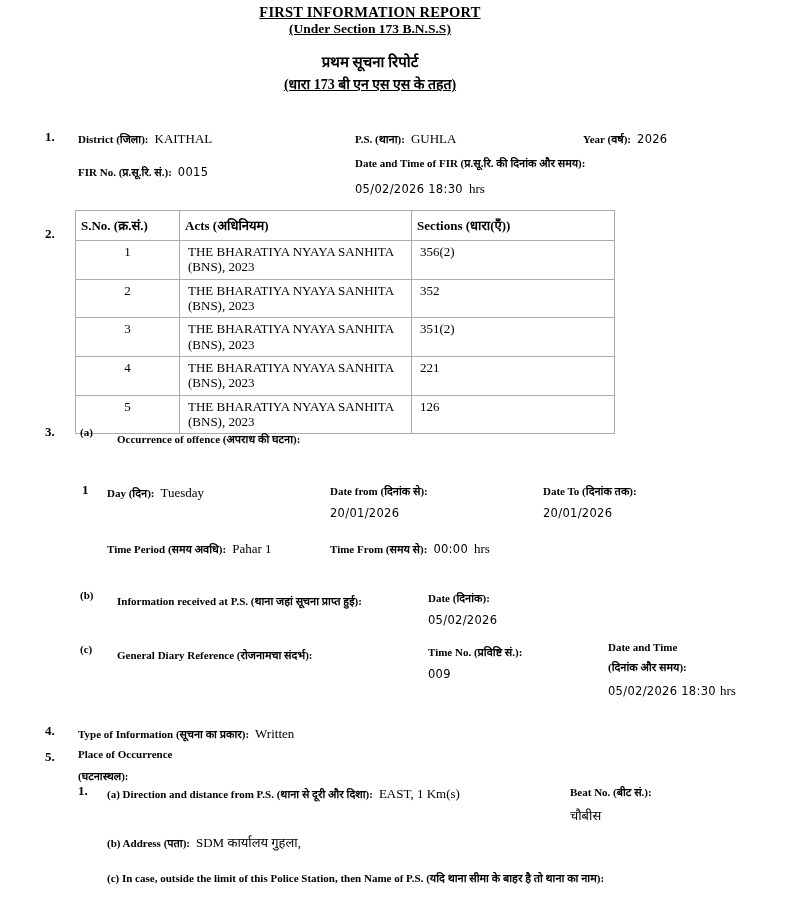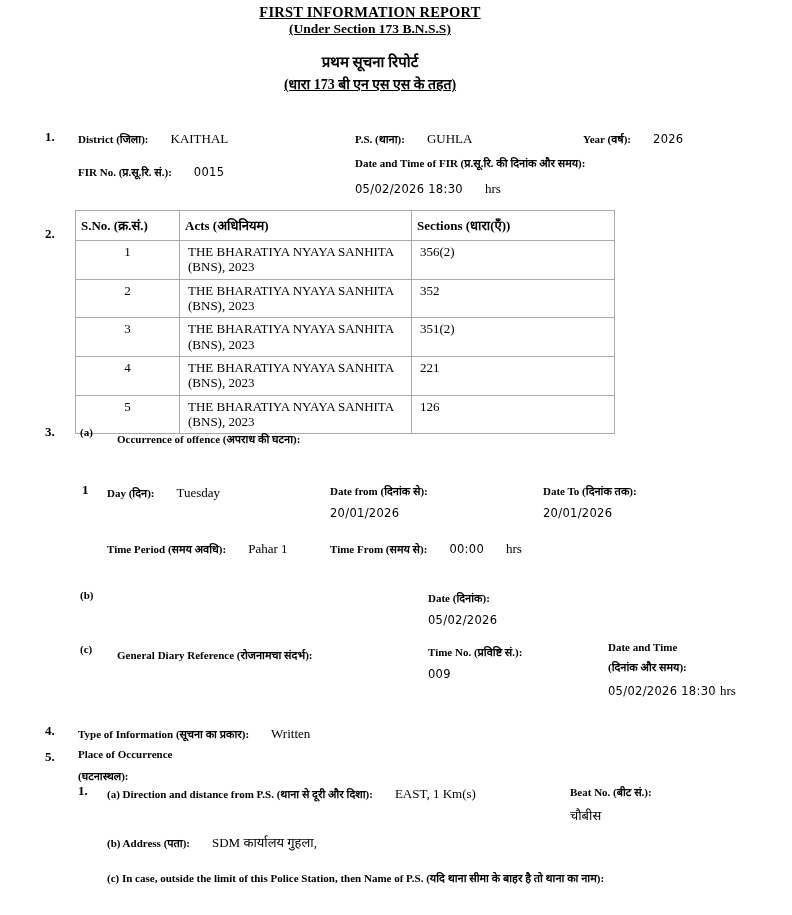--- a/index.html
+++ b/index.html
@@ -9,21 +9,21 @@
   .ctr{left:0;width:740px;text-align:center;}
   .u{text-decoration:underline;}
   .title{font-size:14.5px;font-weight:700;letter-spacing:.2px;}
   .sub{font-size:13.5px;font-weight:700;}
   .hit{font-size:15px;font-weight:700;}
   .his{font-size:14px;font-weight:700;}
   .lbl{font-weight:700;font-size:11px;font-family:"Liberation Serif",serif;}
   .num{font-weight:700;font-size:13px;}
   .vser{font-size:13px;font-family:"Liberation Serif",serif;font-weight:400;}
   .val{font-family:"DejaVu Sans",sans-serif;font-size:11.5px;letter-spacing:.3px;}
-  .g{margin-left:22px;text-align:right;}
+  .g{margin-left:6px;text-align:right;}
   .g2{margin-left:8px;}
   .lh27{line-height:27px;}
   .lh22{line-height:22px;}
   .lh21{line-height:21px;}
   .lh20{line-height:20px;}
   table.acts{border-collapse:collapse;width:540px;background:#fff;}
   .acts th,.acts td{border:1px solid #ababab;font-family:"Liberation Serif",serif;}
   .acts th{font-size:13px;font-weight:700;text-align:left;padding:5px 18px 6px 5px;white-space:nowrap;}
   .acts th.h-sno{width:80px;}
   .acts th.h-act{width:208px;}
@@ -110,20 +110,21 @@
   <div class="abs val" style="left:543px;top:506px">20/01/2026</div>
 
   <div class="abs lh22" style="left:107px;top:537px;width:218px">
     <span class="lbl">Time Period (समय अवधि):</span><span class="vser g">Pahar 1</span>
   </div>
   <div class="abs lh21" style="left:330px;top:537px;width:192px">
     <span class="lbl">Time From (समय से):</span><span class="val g">00:00</span><span class="vser g">hrs</span>
   </div>
 
   <div class="abs lbl" style="left:80px;top:589px">(b)</div>
+  <div class="abs lbl lh22" style="left:117px;top:590px;width:302px">Information received at P.S. (थाना जहां सूचना प्राप्त हुई):</div>
   <div class="abs lbl" style="left:428px;top:590px">Date (दिनांक):</div>
   <div class="abs val" style="left:428px;top:613px">05/02/2026</div>
 
   <div class="abs lbl" style="left:80px;top:643px">(c)</div>
   <div class="abs lbl lh22" style="left:117px;top:644px;width:245px">General Diary Reference (रोजनामचा संदर्भ):</div>
   <div class="abs lbl" style="left:428px;top:644px">Time No. (प्रविष्टि सं.):</div>
   <div class="abs val" style="left:428px;top:667px">009</div>
   <div class="abs lbl lh20" style="left:608px;top:637px">Date and Time</div>
   <div class="abs lbl lh20" style="left:608px;top:657px">(दिनांक और समय):</div>
   <div class="abs lh20" style="left:608px;top:680px;width:132px">

